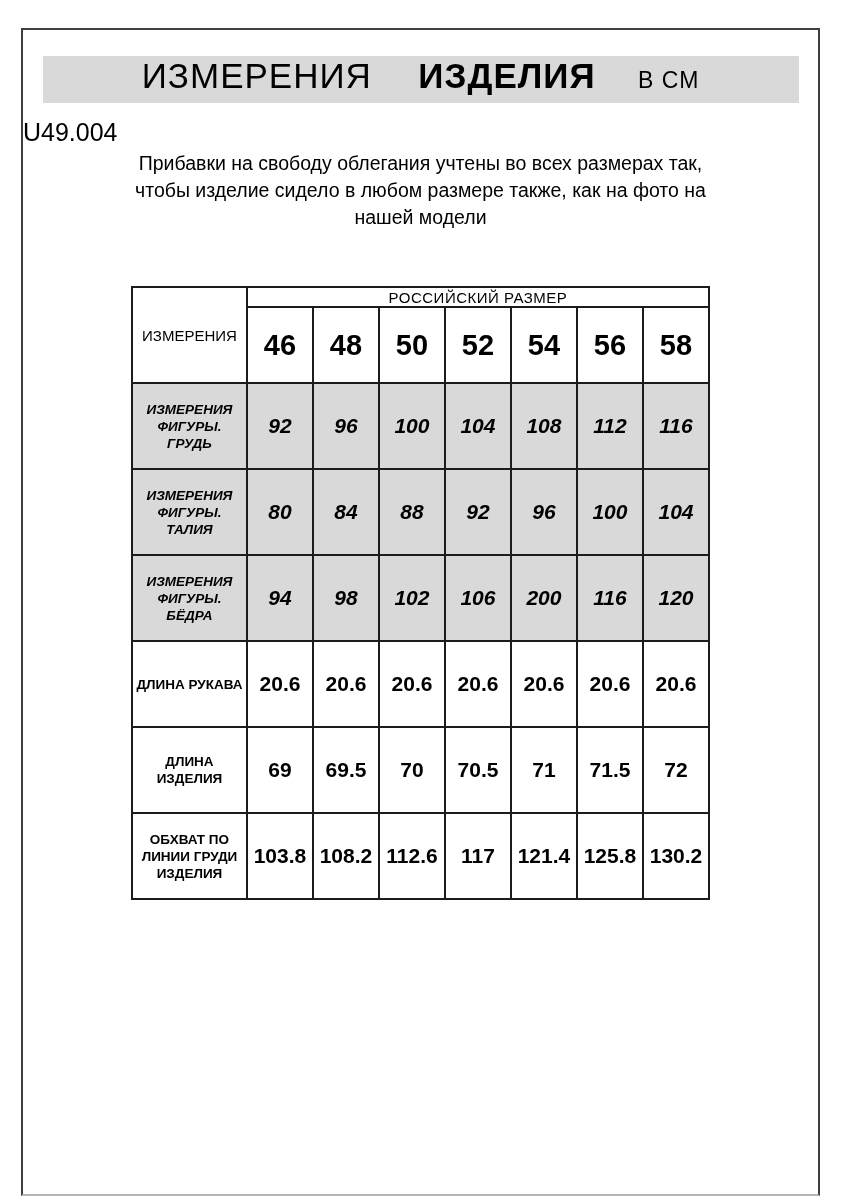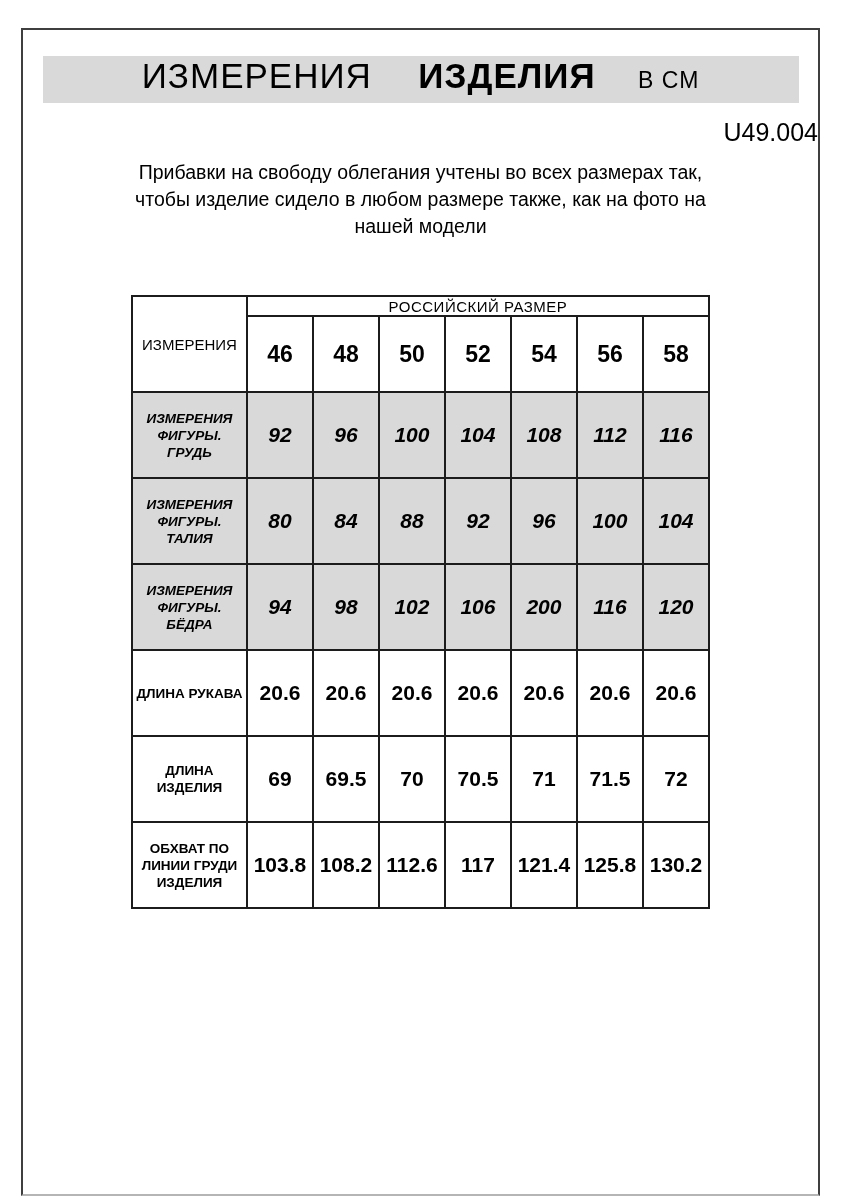--- a/index.html
+++ b/index.html
@@ -20,39 +20,39 @@
   .title-bar{
     width:756px;height:47px;margin:26px auto 0;
     background:var(--header-bar-bg);
     text-align:center;line-height:47px;white-space:nowrap;
   }
   .title-bar span{display:inline-block;vertical-align:baseline;line-height:normal;}
   .title-main{font-size:35px;font-weight:400;letter-spacing:1px;}
   .title-strong{font-size:35px;font-weight:700;margin-left:42px;letter-spacing:1px;}
   .title-unit{font-size:23px;font-weight:400;margin-left:38px;letter-spacing:1px;}
   .product-code{
-    margin-top:15px;text-align:right;font-size:25px;font-weight:400;
+    margin-top:15px;text-align:left;font-size:25px;font-weight:400;
   }
   .fit-note{
-    margin-top:12px;text-align:center;font-size:19.5px;line-height:27px;
+    margin-top:3px;text-align:center;font-size:19.5px;line-height:27px;
   }
   table.size-table{
     border-collapse:collapse;table-layout:fixed;
     width:577px;margin:55px auto 0;
     text-align:center;
   }
   table.size-table td,table.size-table th{
     border:2px solid var(--table-border);
     padding:0 2px;vertical-align:middle;overflow:hidden;
   }
   col.label-col{width:115px;}
   col.size-col{width:66px;}
   .corner-cell{font-size:15px;font-weight:400;}
   .group-header-cell{height:20px;font-size:15px;font-weight:400;letter-spacing:.5px;margin-top:11px;}
-  .size-cell{height:76px;font-size:23px;font-weight:700;}
+  .size-cell{height:76px;font-size:29px;font-weight:700;}
   tr.data-row{height:86px;}
   .row-label{font-size:13.5px;line-height:17px;font-weight:700;}
   .value-cell{font-size:21px;font-weight:bold;}
   tr.shaded td{background:var(--shaded-row-bg);}
   tr.shaded .row-label,tr.shaded .value-cell{font-style:italic;}
 </style>
 </head>
 <body>
 
 <div class="page-frame">

